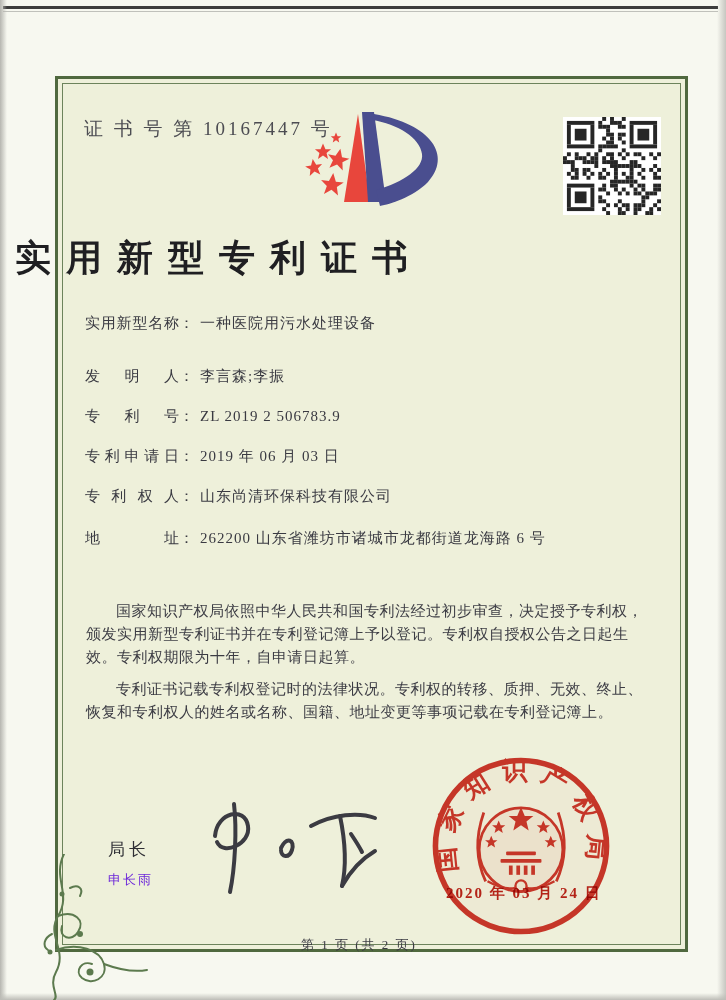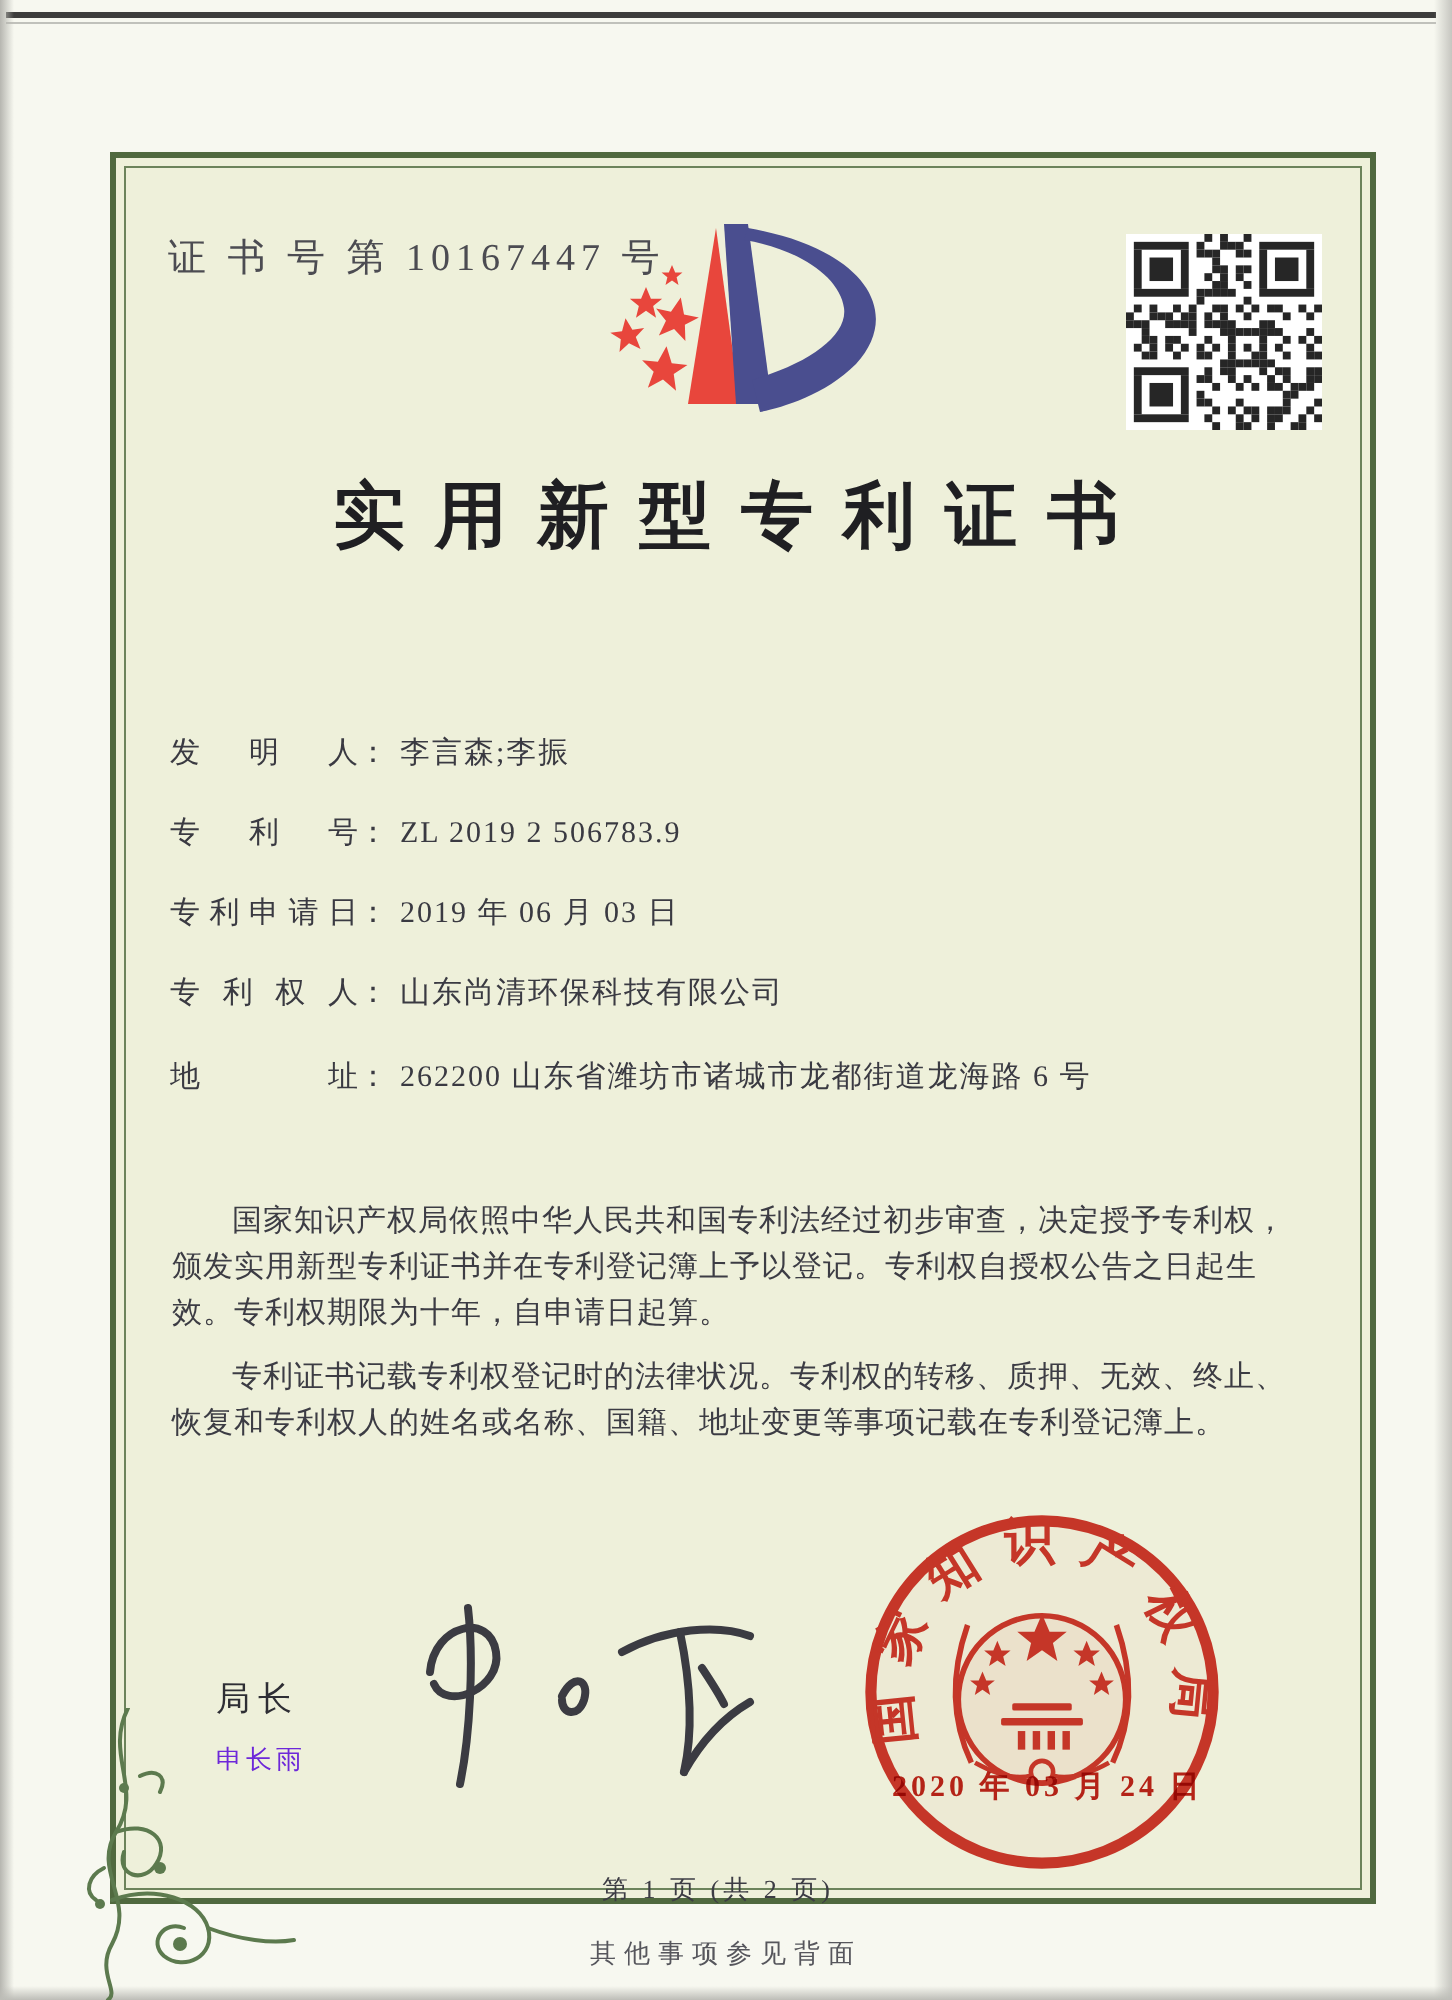--- a/index.html
+++ b/index.html
@@ -27,21 +27,21 @@
   .cert-number{position:absolute;left:84px;top:116px;font-size:19px;letter-spacing:3px;color:#4c4c52;}
 
   
   .logo{position:absolute;left:292px;top:100px;width:160px;height:122px;}
 
   
   .qr{position:absolute;left:563px;top:117px;width:98px;height:98px;background:#ffffff;}
 
   
   .title{
-    position:absolute;left:0;right:0;top:234px;text-align:center;
+    position:absolute;left:0;right:0;top:234px;text-align:left;
     font-size:36px;font-weight:bold;color:#1f1f22;letter-spacing:15px;padding-left:15px;
   }
 
   
   .row{position:absolute;left:85px;white-space:nowrap;font-size:15px;color:#3a3a42;}
   .row .lbl{display:inline-block;width:94px;text-align:justify;text-align-last:justify;vertical-align:bottom;}
   .row .colon{display:inline-block;}
   .row .val{display:inline-block;margin-left:6px;letter-spacing:1px;}
   .r1{top:314px;} .r2{top:367px;} .r3{top:407px;} .r4{top:447px;}
   .r5{top:487px;} .r6{top:529px;} .r7{top:570px;}
@@ -284,20 +284,23 @@
       <rect x="11" y="24" width="1" height="1" fill="#262626"></rect>
       <rect x="14" y="24" width="1" height="1" fill="#262626"></rect>
       <rect x="15" y="24" width="1" height="1" fill="#262626"></rect>
       <rect x="18" y="24" width="1" height="1" fill="#262626"></rect>
       <rect x="21" y="24" width="1" height="1" fill="#262626"></rect>
       <rect x="22" y="24" width="1" height="1" fill="#262626"></rect>
     </svg>
 
   <div class="title">实用新型专利证书</div>
 
+  <div class="row r1">
+    <span class="lbl">实用新型名称</span><span class="colon">：</span><span class="val">一种医院用污水处理设备</span>
+  </div>
   <div class="row r2">
     <span class="lbl">发明人</span><span class="colon">：</span><span class="val">李言森;李振</span>
   </div>
   <div class="row r3">
     <span class="lbl">专利号</span><span class="colon">：</span><span class="val">ZL 2019 2 506783.9</span>
   </div>
   <div class="row r4">
     <span class="lbl">专利申请日</span><span class="colon">：</span><span class="val">2019 年 06 月 03 日</span>
   </div>
   <div class="row r5">
@@ -368,15 +371,14 @@
     </g>
     <g fill="#5c7a4e">
       <circle cx="46" cy="80" r="3"></circle>
       <circle cx="56" cy="118" r="3.5"></circle>
       <circle cx="28" cy="40" r="2.5"></circle>
       <circle cx="16" cy="98" r="2.5"></circle>
     </g>
   </svg>
 
   <div class="page-footer">第 1 页 (共 2 页)</div>
-  <div class="back-note">其他事项参见背面</div>
 
 </div>
 
 </body></html>

